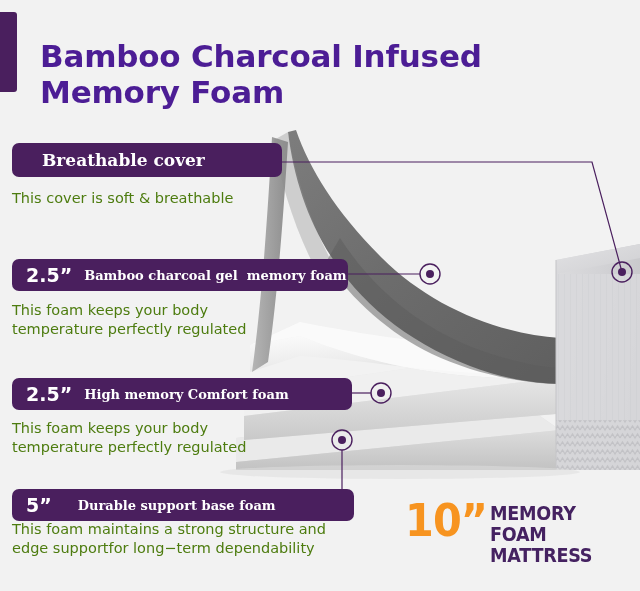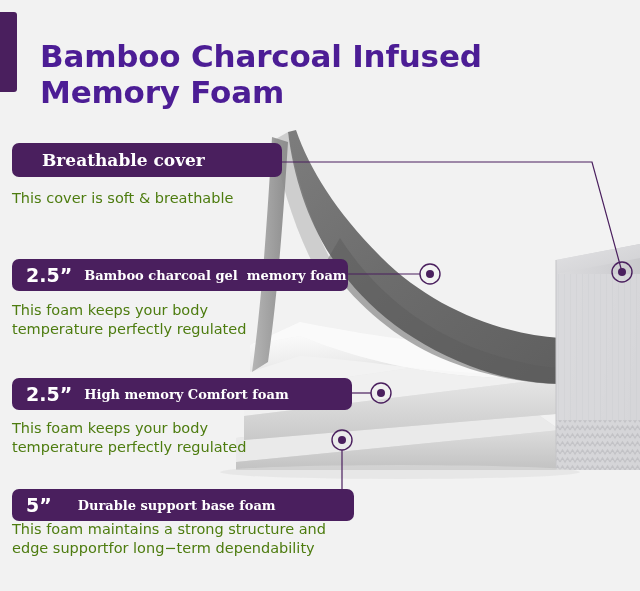--- a/index.html
+++ b/index.html
@@ -309,14 +309,19 @@
   <div class="desc" id="desc-3">This foam keeps your body
 temperature perfectly regulated</div>
 
   <div class="badge" id="badge-4">
     <span class="badge-measure">5”</span>
     <span class="badge-label">Durable support base foam</span>
   </div>
   <div class="desc" id="desc-4">This foam maintains a strong structure and
 edge supportfor long−term dependability</div>
 
+  <div id="size-lockup">
+    <span class="size-number">10”</span>
+    <span class="size-words">MEMORY FOAM
+MATTRESS</span>
+  </div>
 
 </div>
 
 </body></html>

